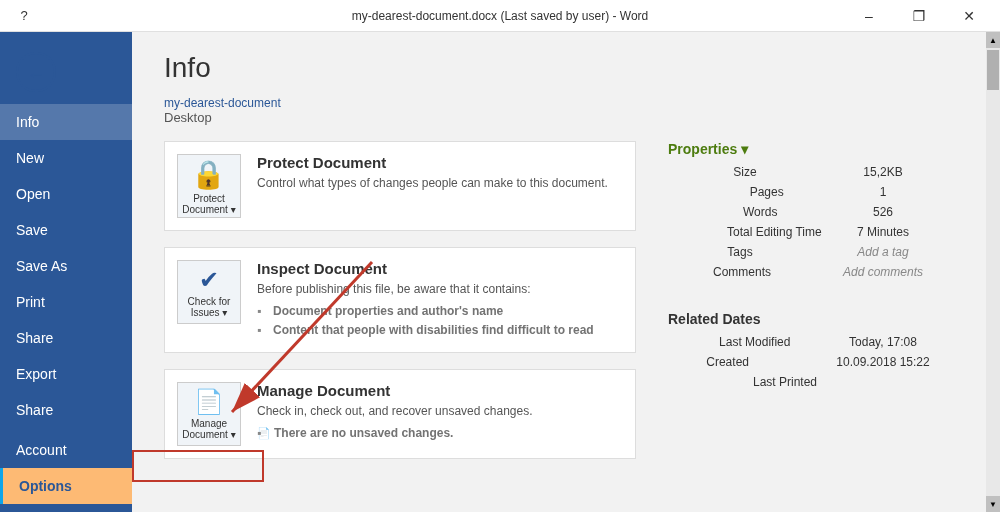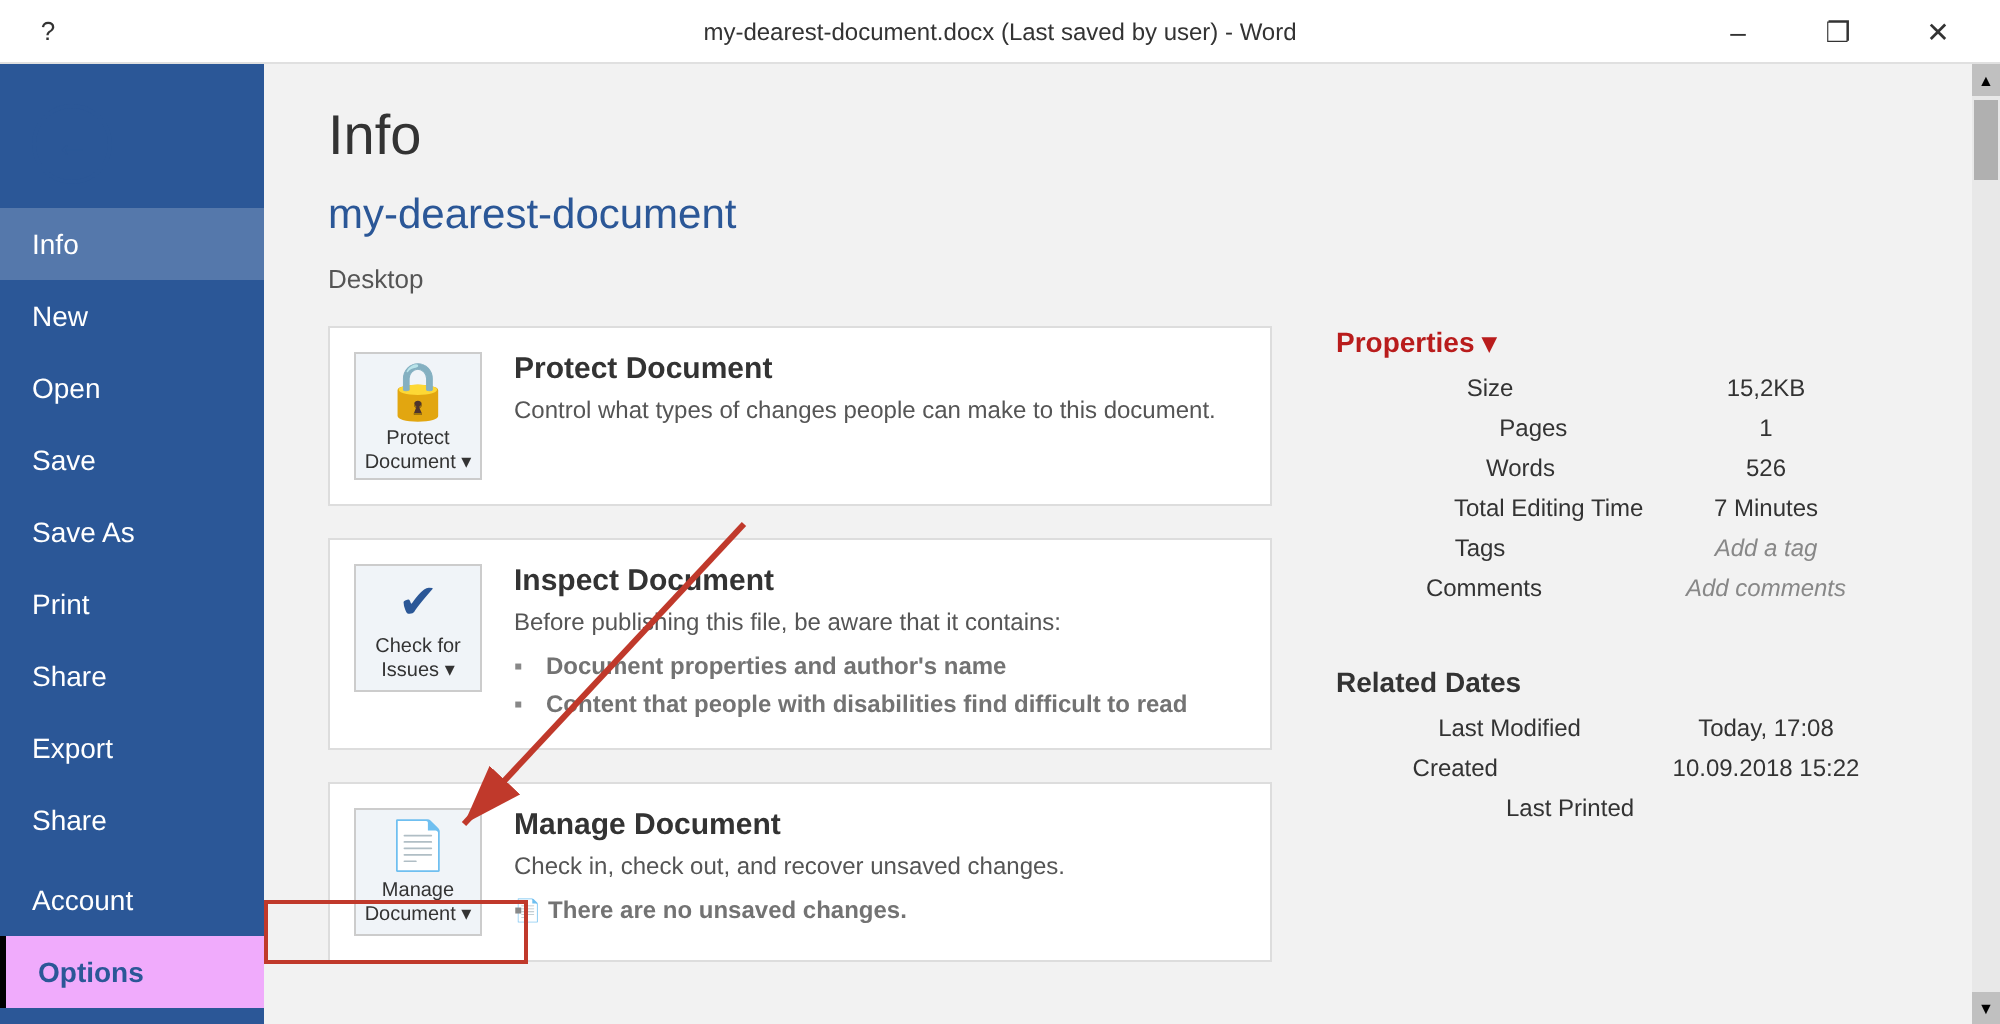--- a/index.html
+++ b/index.html
@@ -97,24 +97,24 @@
       font-size: 14px;
       cursor: pointer;
       white-space: nowrap;
     }
     .nav-item.active { background: rgba(255,255,255,0.2); }
     .nav-bottom {
       margin-top: auto;
       margin-bottom: 8px;
     }
     .nav-item.options-active {
-      background: #f0abfc;
+      background: #fdba74;
       color: #2b5797;
       font-weight: 600;
-      border-left: 3px solid #000000;
+      border-left: 3px solid #0ea5e9;
     }
 
     
     .main {
       flex: 1;
       background: #f2f2f2;
       overflow: hidden;
       display: flex;
       flex-direction: column;
       position: relative;
@@ -125,24 +125,24 @@
       overflow-y: auto;
       position: relative;
     }
     .main-title {
       font-size: 28px;
       font-weight: 300;
       color: #333;
       margin-bottom: 12px;
     }
     .doc-name {
-      font-size: 21px;
+      font-size: 12px;
       color: #2b5797;
       font-weight: 400;
-      margin-bottom: 12px;
+      margin-bottom: 0;
     }
     .doc-location {
       font-size: 13px;
       color: #555;
       margin-bottom: 16px;
     }
 
     
     .content-columns {
       display: flex;
@@ -213,21 +213,21 @@
       content: '▪';
       position: absolute;
       left: 0;
       color: #888;
     }
 
     
     .props-header {
       font-size: 14px;
       font-weight: 600;
-      color: #b91c1c;
+      color: #4d7c0f;
       margin-bottom: 8px;
       display: flex;
       align-items: center;
       gap: 4px;
     }
     .prop-row {
       display: flex;
       font-size: 12px;
       margin-bottom: 6px;
       justify-content: center;

